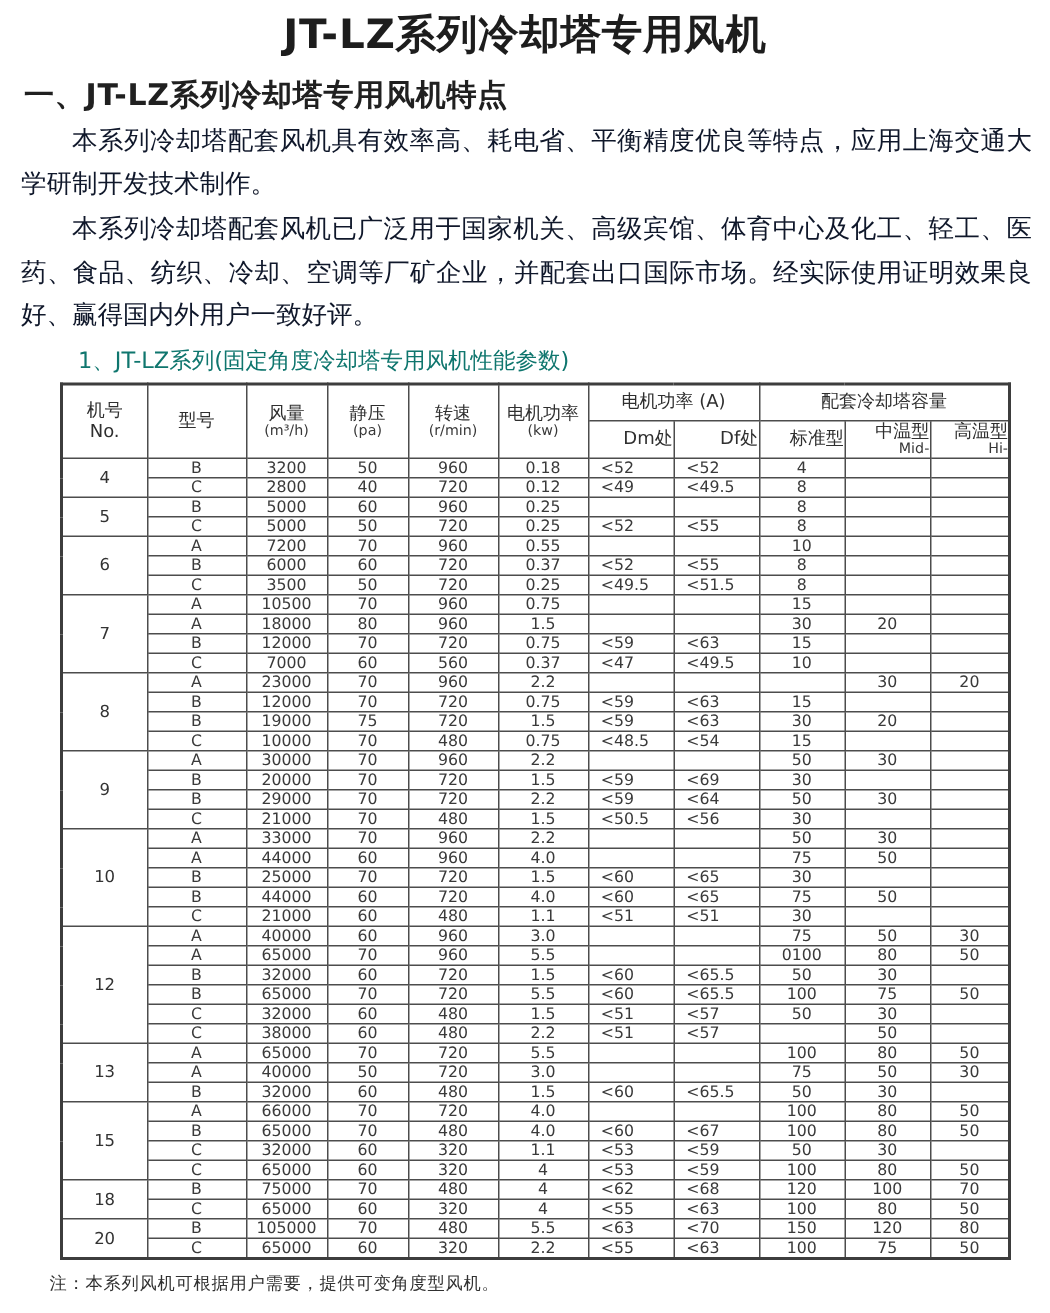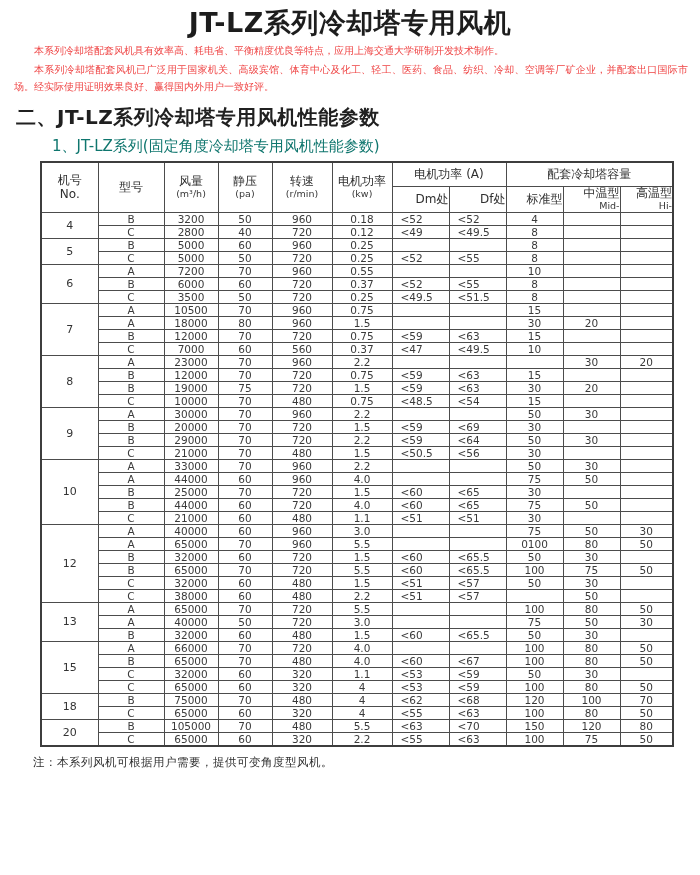--- a/index.html
+++ b/index.html
@@ -11,21 +11,21 @@
   .page{width:700px;height:875px;position:relative;}
   .doc-title{
     text-align:center;font-size:27px;font-weight:bold;color:#1d1d1d;
     padding-top:5px;margin:0;letter-spacing:0.5px;
   }
   .sec-heading{
     font-size:20px;font-weight:bold;color:#202020;
     margin:9px 0 3px 16px;letter-spacing:0.5px;
   }
   .para{
-    font-size:10px;line-height:1.68;color:#ef4444;
+    font-size:17px;line-height:1.68;color:#0f172a;
     margin:2px 12px 0 14px;text-indent:2em;text-align:justify;
   }
   .table-caption{
     font-size:15px;color:#0f766e;margin:6px 0 5px 52px;
   }
   table.perf{
     border-collapse:collapse;table-layout:fixed;
     width:632px;margin-left:40px;
     border:2px solid #3d3d3d;
   }
@@ -49,25 +49,25 @@
     font-size:11.5px;color:#303030;margin:8px 0 0 33px;letter-spacing:0.5px;
   }
 </style>
 </head>
 <body>
 
 <div class="page">
 
   <h1 class="doc-title">JT-LZ系列冷却塔专用风机</h1>
 
+  <div class="sec-heading">一、JT-LZ系列冷却塔专用风机特点</div>
 
   <p class="para">本系列冷却塔配套风机具有效率高、耗电省、平衡精度优良等特点，应用上海交通大学研制开发技术制作。</p>
   <p class="para">本系列冷却塔配套风机已广泛用于国家机关、高级宾馆、体育中心及化工、轻工、医药、食品、纺织、冷却、空调等厂矿企业，并配套出口国际市场。经实际使用证明效果良好、赢得国内外用户一致好评。</p>
 
-  <div class="sec-heading">二、JT-LZ系列冷却塔专用风机性能参数</div>
 
   <div class="table-caption">1、JT-LZ系列(固定角度冷却塔专用风机性能参数)</div>
 
   <table class="perf">
     <colgroup>
       <col style="width:57px">
         <col style="width:66px">
         <col style="width:54px">
       <col style="width:54px">
         <col style="width:60px">

